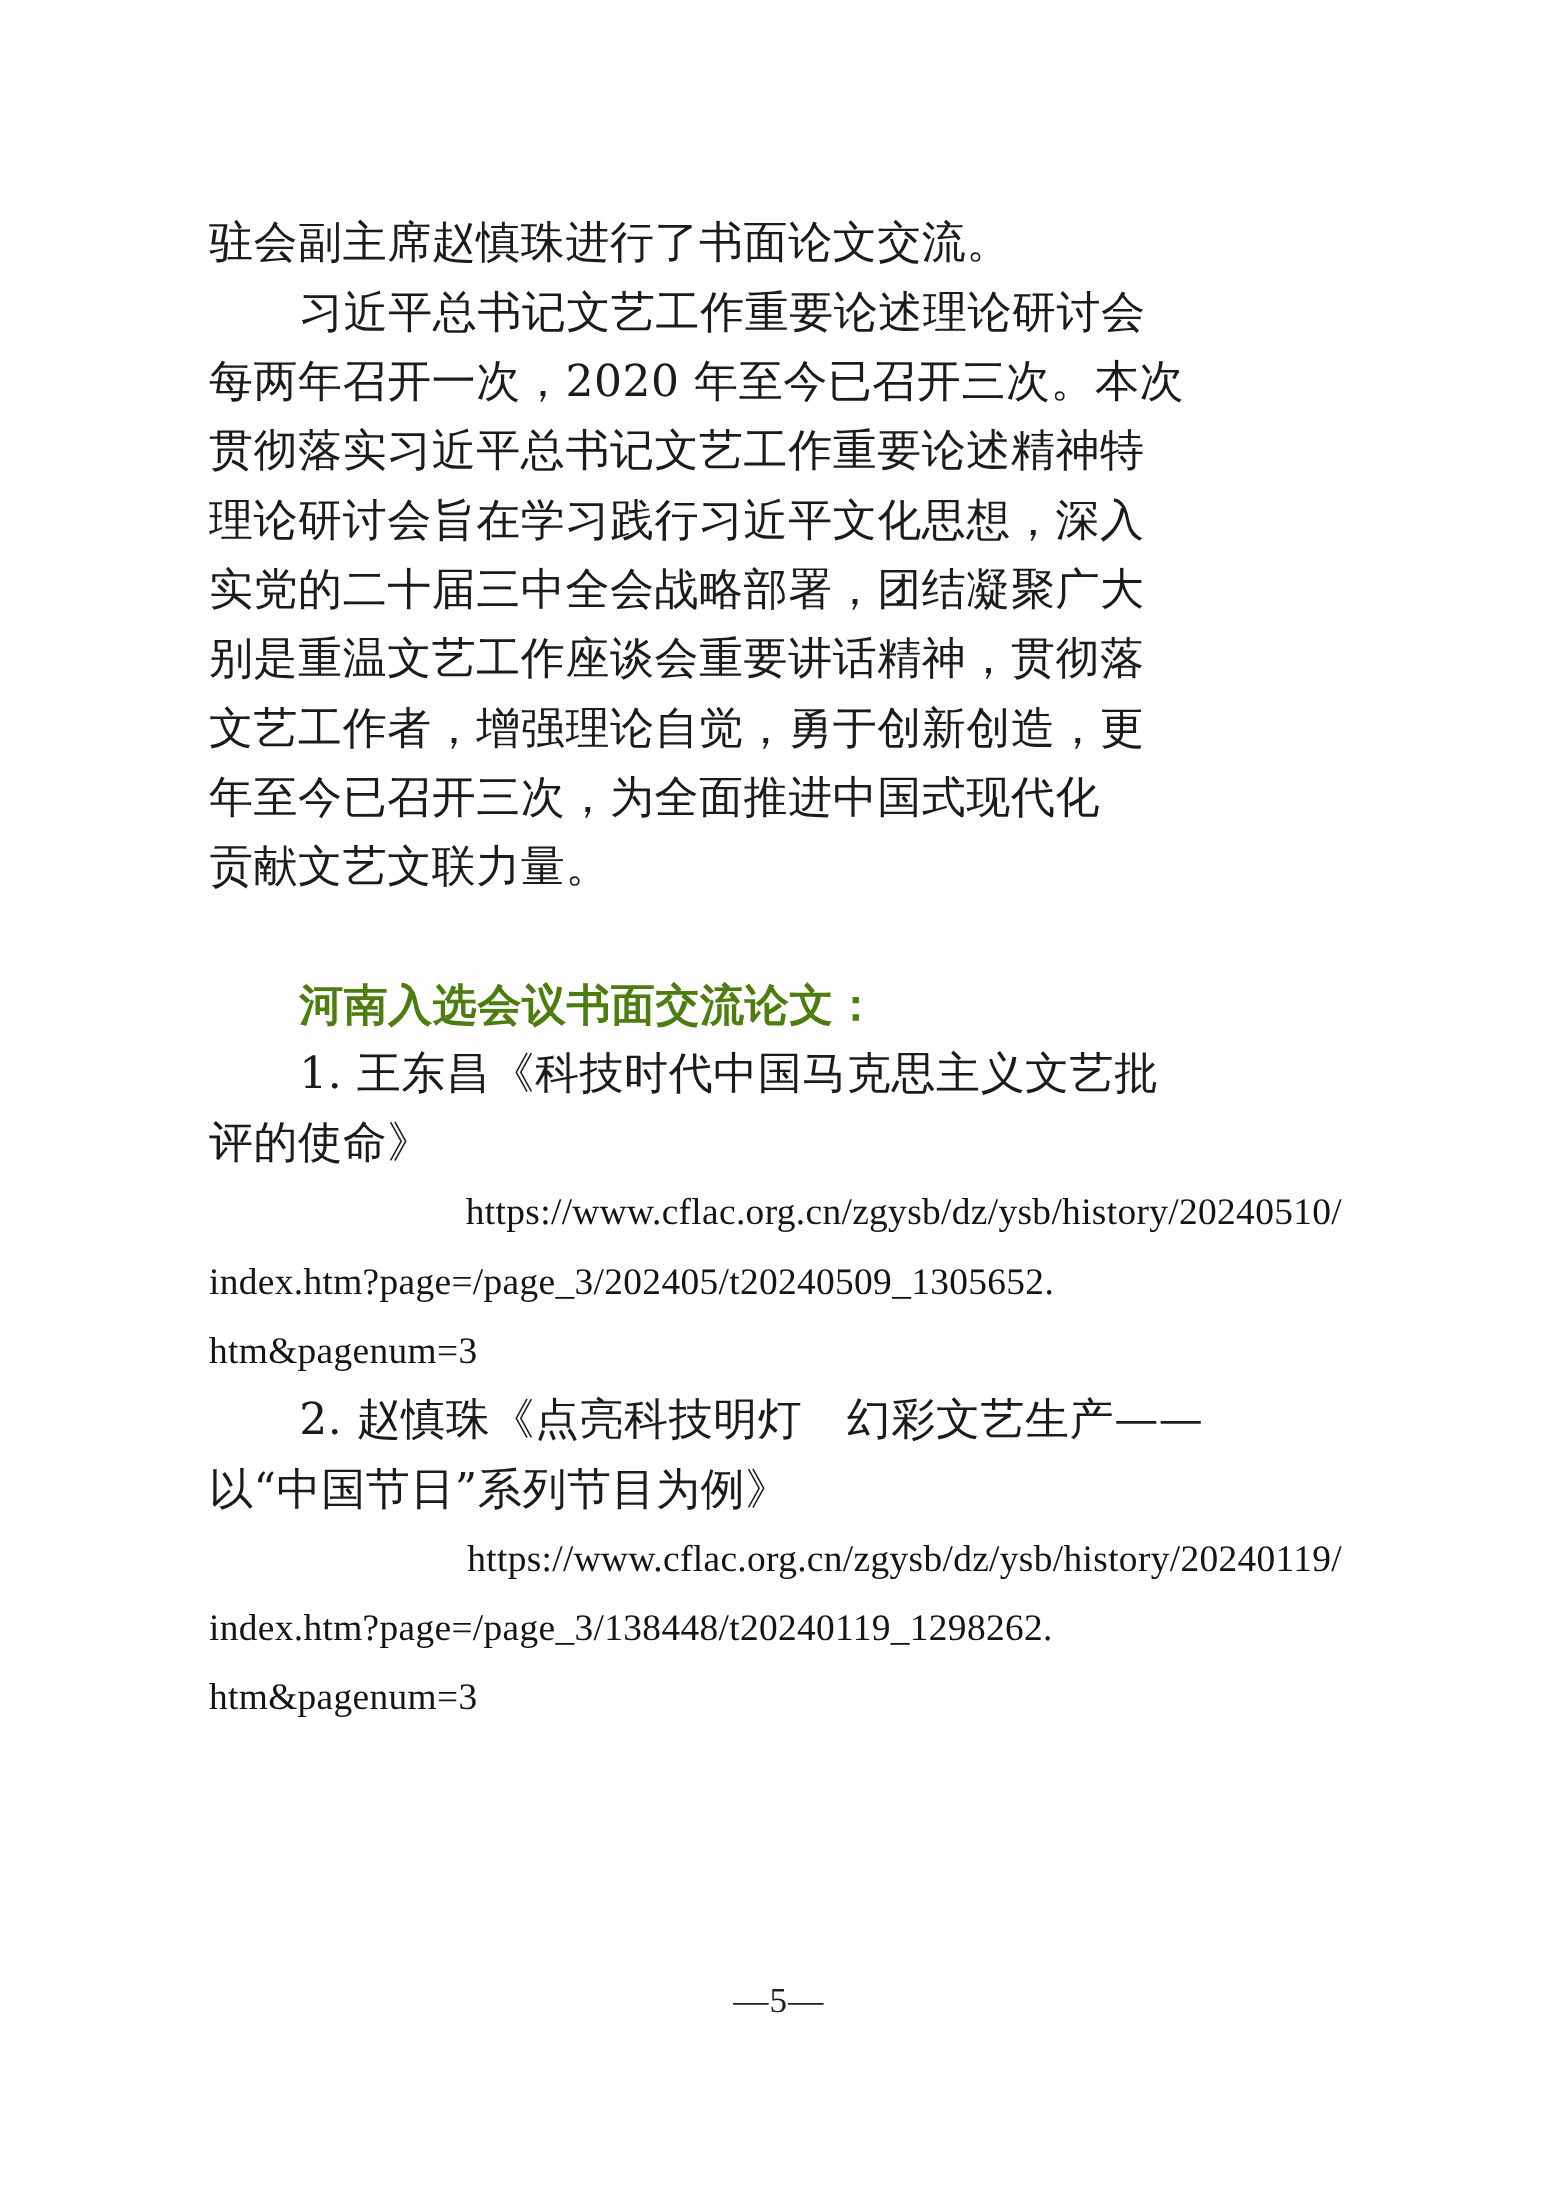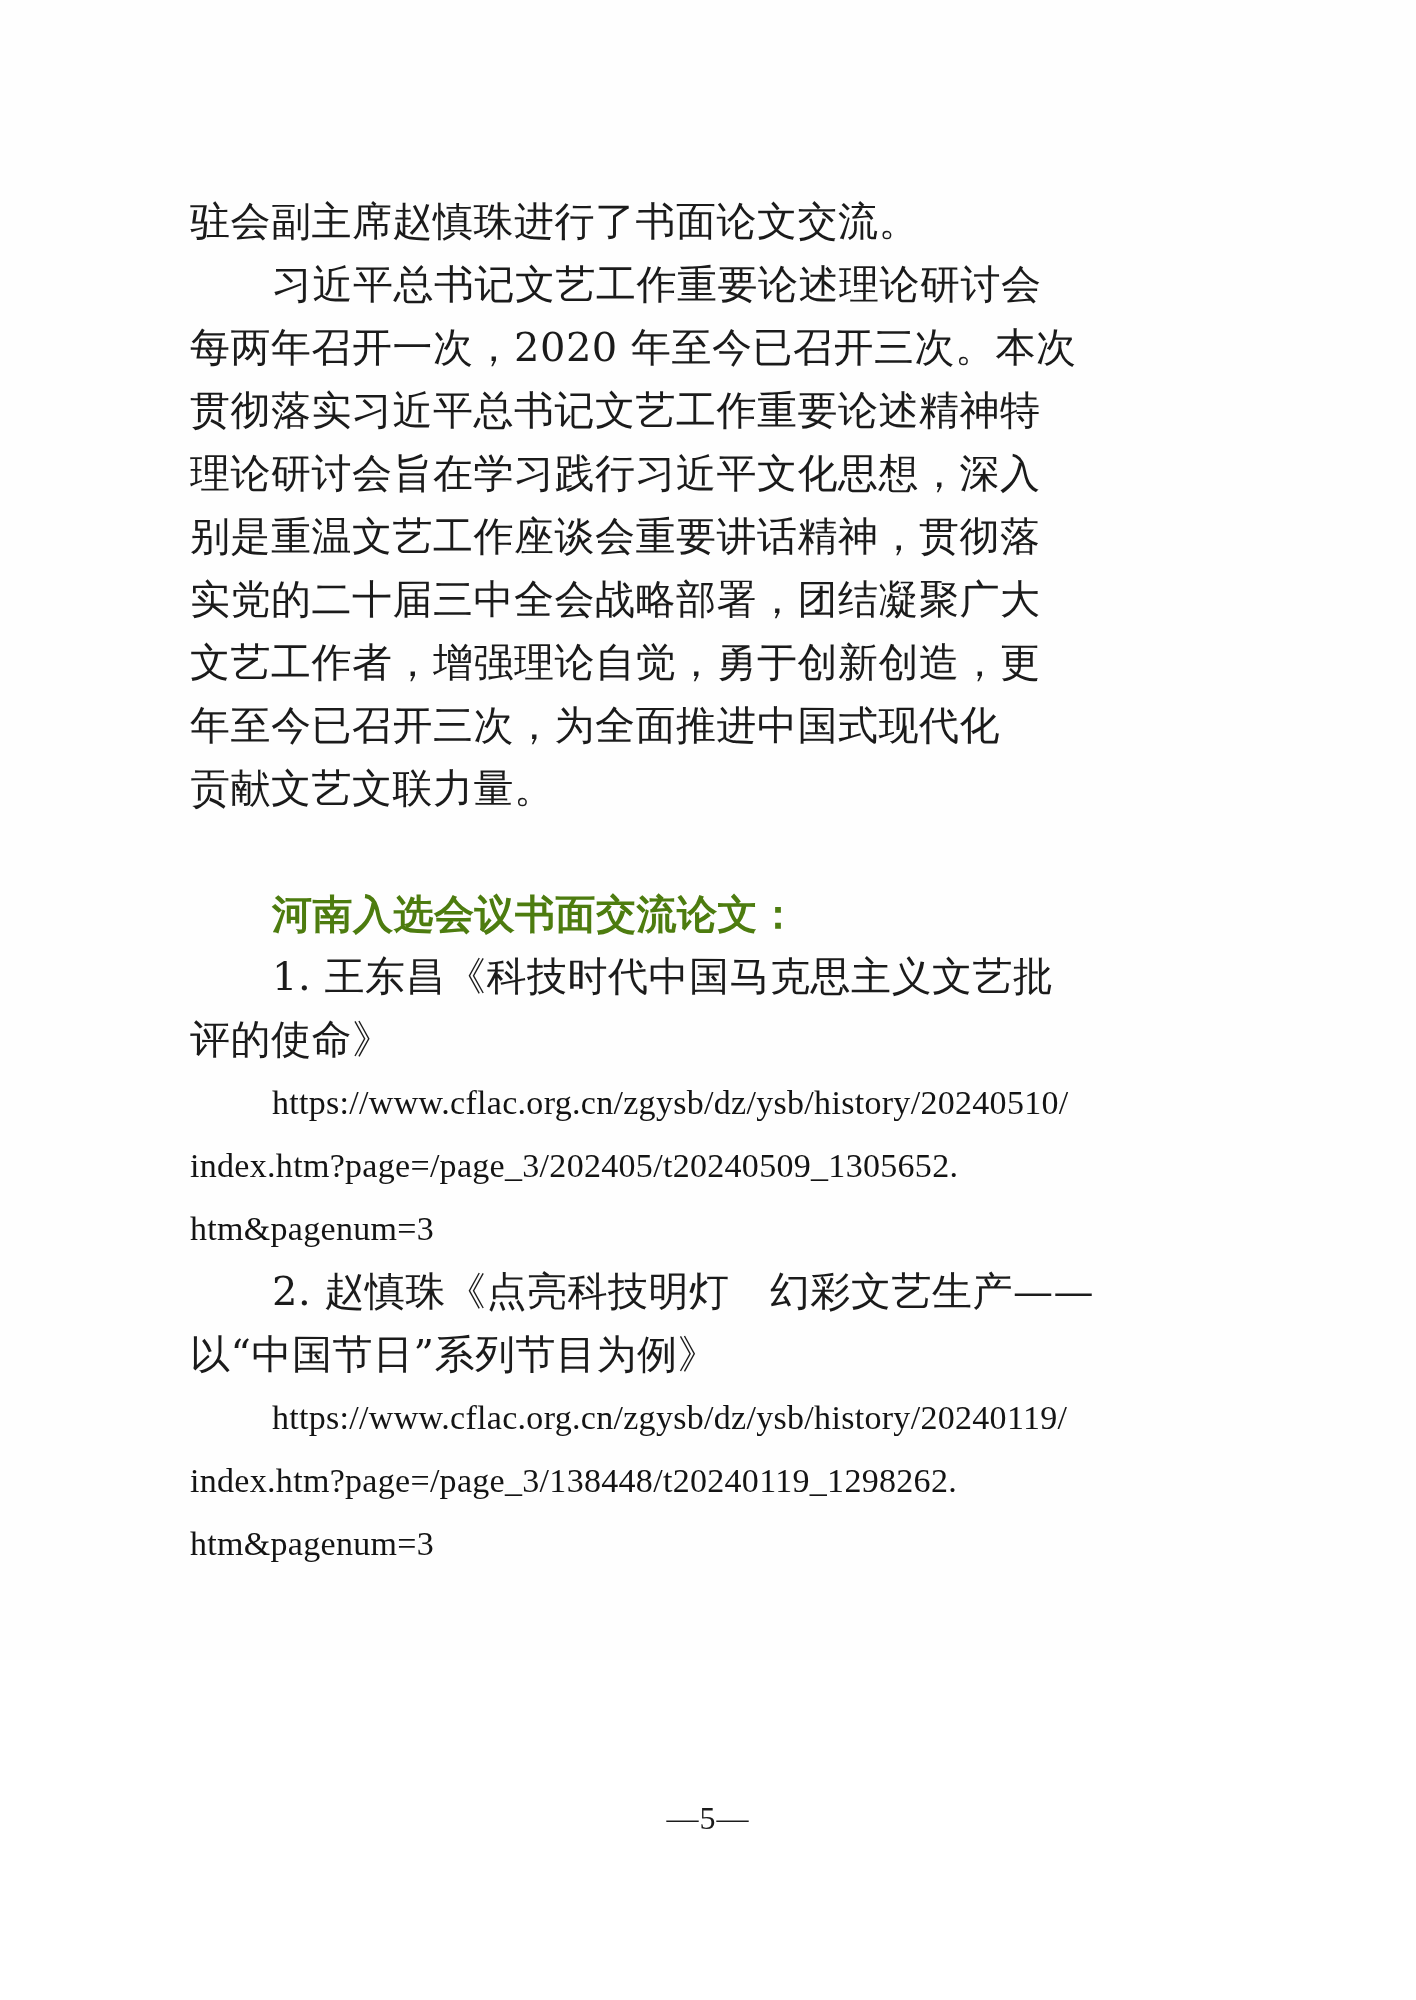--- a/index.html
+++ b/index.html
@@ -65,20 +65,21 @@
     font-family: "Liberation Serif", "DejaVu Serif", serif;
     font-size: 34px;
     line-height: 63px;
     letter-spacing: 0.3px;
     color: #141414;
     white-space: pre;
   }
 
   .url-indent {
     padding-left: 82px;
+    text-align: right;
   }
   .spacer-block { height: 62px; }
 
   .footer {
     position: absolute;
     left: 0;
     top: 1800px;
     width: 1416px;
     text-align: center;
     font-family: "Liberation Serif", "DejaVu Serif", serif;
@@ -96,22 +97,22 @@
 
     <div class="cn-par">
       <div class="cn-line">驻会副主席赵慎珠进行了书面论文交流。</div>
     </div>
 
     <div class="cn-par">
       <div class="cn-line indent-2">习近平总书记文艺工作重要论述理论研讨会</div>
       <div class="cn-line">每两年召开一次，2020 年至今已召开三次。本次</div>
       <div class="cn-line">贯彻落实习近平总书记文艺工作重要论述精神特</div>
       <div class="cn-line">理论研讨会旨在学习践行习近平文化思想，深入</div>
+      <div class="cn-line">实党的二十届三中全会战略部署，团结凝聚广大</div>
       <div class="cn-line">别是重温文艺工作座谈会重要讲话精神，贯彻落</div>
-      <div class="cn-line">实党的二十届三中全会战略部署，团结凝聚广大</div>
       <div class="cn-line">文艺工作者，增强理论自觉，勇于创新创造，更</div>
       <div class="cn-line">年至今已召开三次，为全面推进中国式现代化</div>
       <div class="cn-line">贡献文艺文联力量。</div>
     </div>
 
     <div class="spacer-block"></div>
 
     <div class="bold-head indent-2">河南入选会议书面交流论文：</div>
 
     <div>

